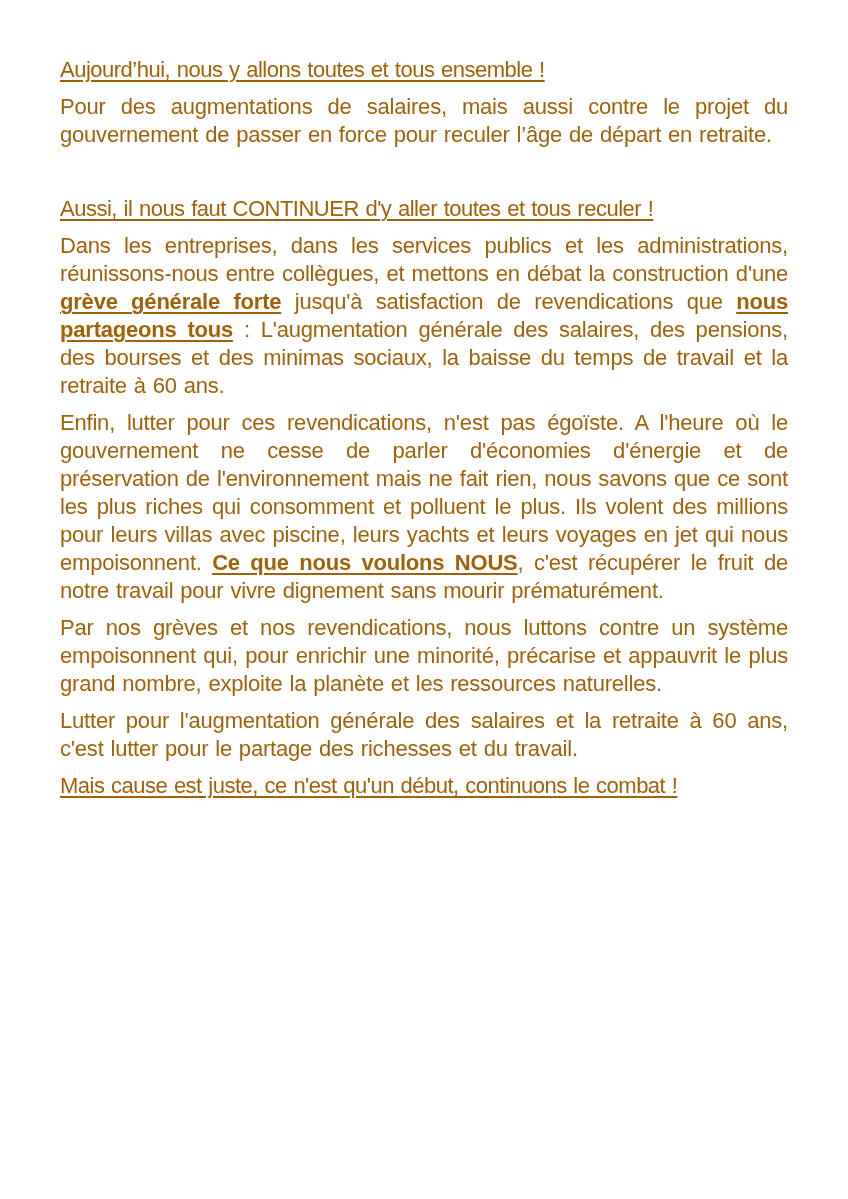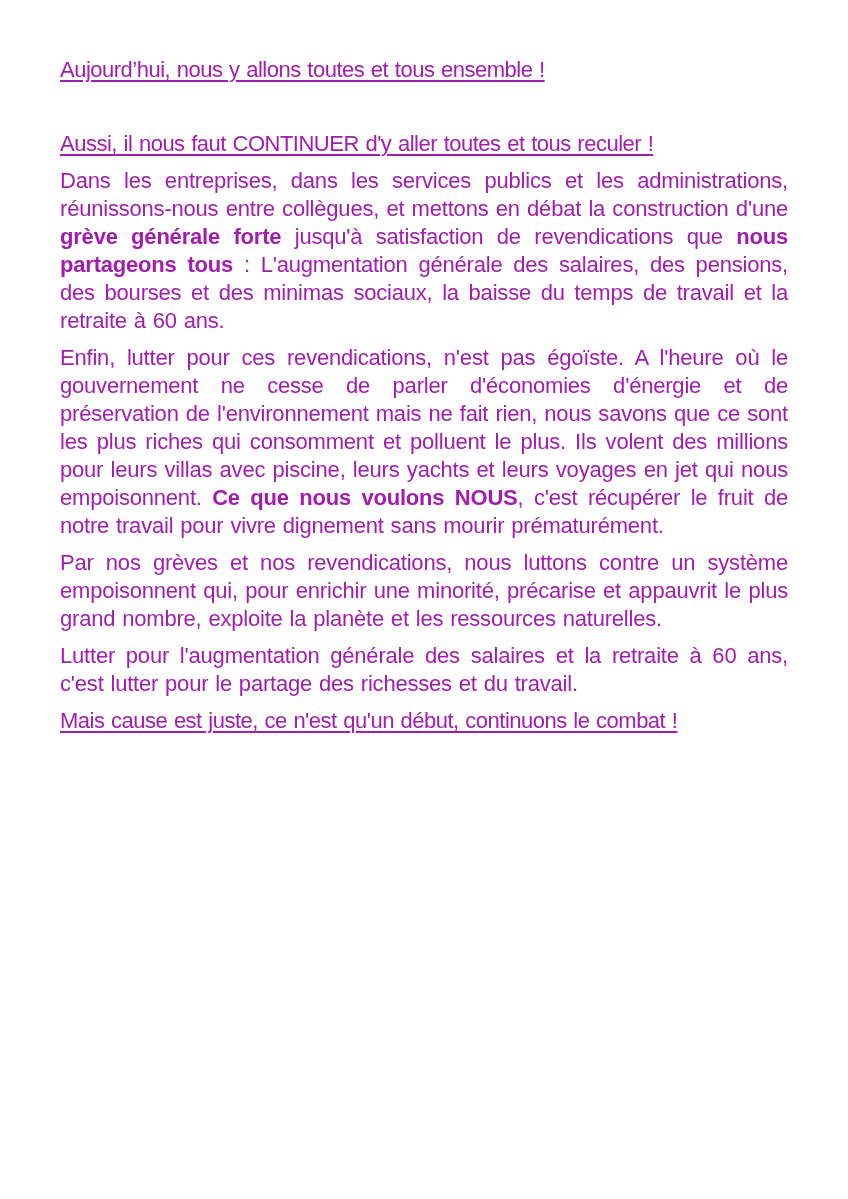--- a/index.html
+++ b/index.html
@@ -20,50 +20,52 @@
     padding: 56px 60px 0 60px;
     background: #ffffff;
     color: #000000;
   }
   .block {
     margin: 0 0 9px 0;
     font-size: 22px;
     line-height: 28px;
     letter-spacing: -0.2px;
     text-align: justify;
-    color: #a21caf;
+    color: #a16207;
     word-spacing: 1px;
   }
   h2.block {
     font-size: 22px;
     font-weight: 700;
     letter-spacing: -0.5px;
     text-decoration: underline;
     text-decoration-thickness: 2px;
     text-underline-offset: 3px;
   }
   .spacer {
     height: 28px;
     margin: 0 0 9px 0;
   }
   .run-normal {
     font-weight: 400;
   }
   .run-bold-underline {
     font-weight: 700;
+    text-decoration: underline;
     text-decoration-thickness: 2px;
     text-underline-offset: 3px;
   }
 </style>
 </head>
 <body>
 
 <main class="page">
   <section>
       <h2 class="block heading"><span class="run-normal">Aujourd’hui, nous y allons toutes et tous ensemble !</span></h2>
+      <p class="block paragraph"><span class="run-normal">Pour des augmentations de salaires, mais aussi contre le projet du gouvernement de passer en force pour reculer l’âge de départ en retraite.</span></p>
       <div class="spacer"></div>
       <h2 class="block heading"><span class="run-normal">Aussi, il nous faut CONTINUER d'y aller toutes et tous reculer !</span></h2>
       <p class="block paragraph"><span class="run-normal">Dans les entreprises, dans les services publics et les administrations, réunissons-nous entre collègues, et mettons en débat la construction d'une </span><span class="run-bold-underline">grève générale forte</span><span class="run-normal"> jusqu'à satisfaction de revendications que </span><span class="run-bold-underline">nous partageons tous</span><span class="run-normal"> : L'augmentation générale des salaires, des pensions, des bourses et des minimas sociaux, la baisse du temps de travail et la retraite à 60 ans.</span></p>
       <p class="block paragraph"><span class="run-normal">Enfin, lutter pour ces revendications, n'est pas égoïste. A l'heure où le gouvernement ne cesse de parler d'économies d'énergie et de préservation de l'environnement mais ne fait rien, nous savons que ce sont les plus riches qui consomment et polluent le plus. Ils volent des millions pour leurs villas avec piscine, leurs yachts et leurs voyages en jet qui nous empoisonnent. </span><span class="run-bold-underline">Ce que nous voulons NOUS</span><span class="run-normal">, c'est récupérer le fruit de notre travail pour vivre dignement sans mourir prématurément.</span></p>
       <p class="block paragraph"><span class="run-normal">Par nos grèves et nos revendications, nous luttons contre un système empoisonnent qui, pour enrichir une minorité, précarise et appauvrit le plus grand nombre, exploite la planète et les ressources naturelles.</span></p>
       <p class="block paragraph"><span class="run-normal">Lutter pour l'augmentation générale des salaires et la retraite à 60 ans, c'est lutter pour le partage des richesses et du travail.</span></p>
       <h2 class="block heading"><span class="run-normal">Mais cause est juste, ce n'est qu'un début, continuons le combat !</span></h2>
     </section>
 </main>
 

